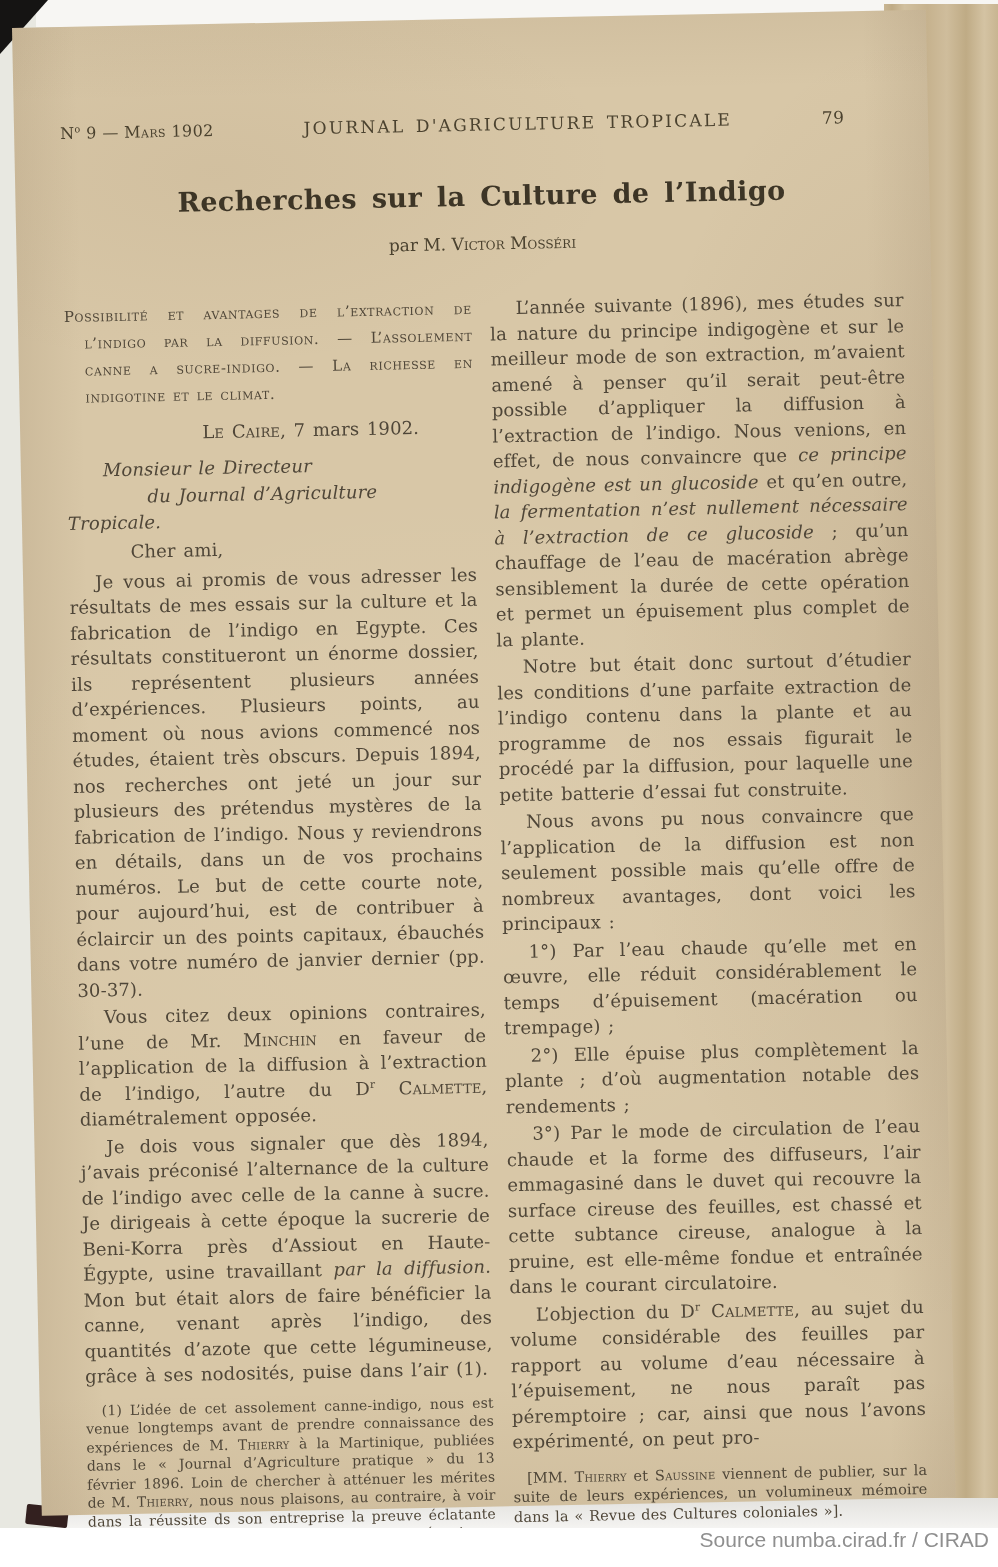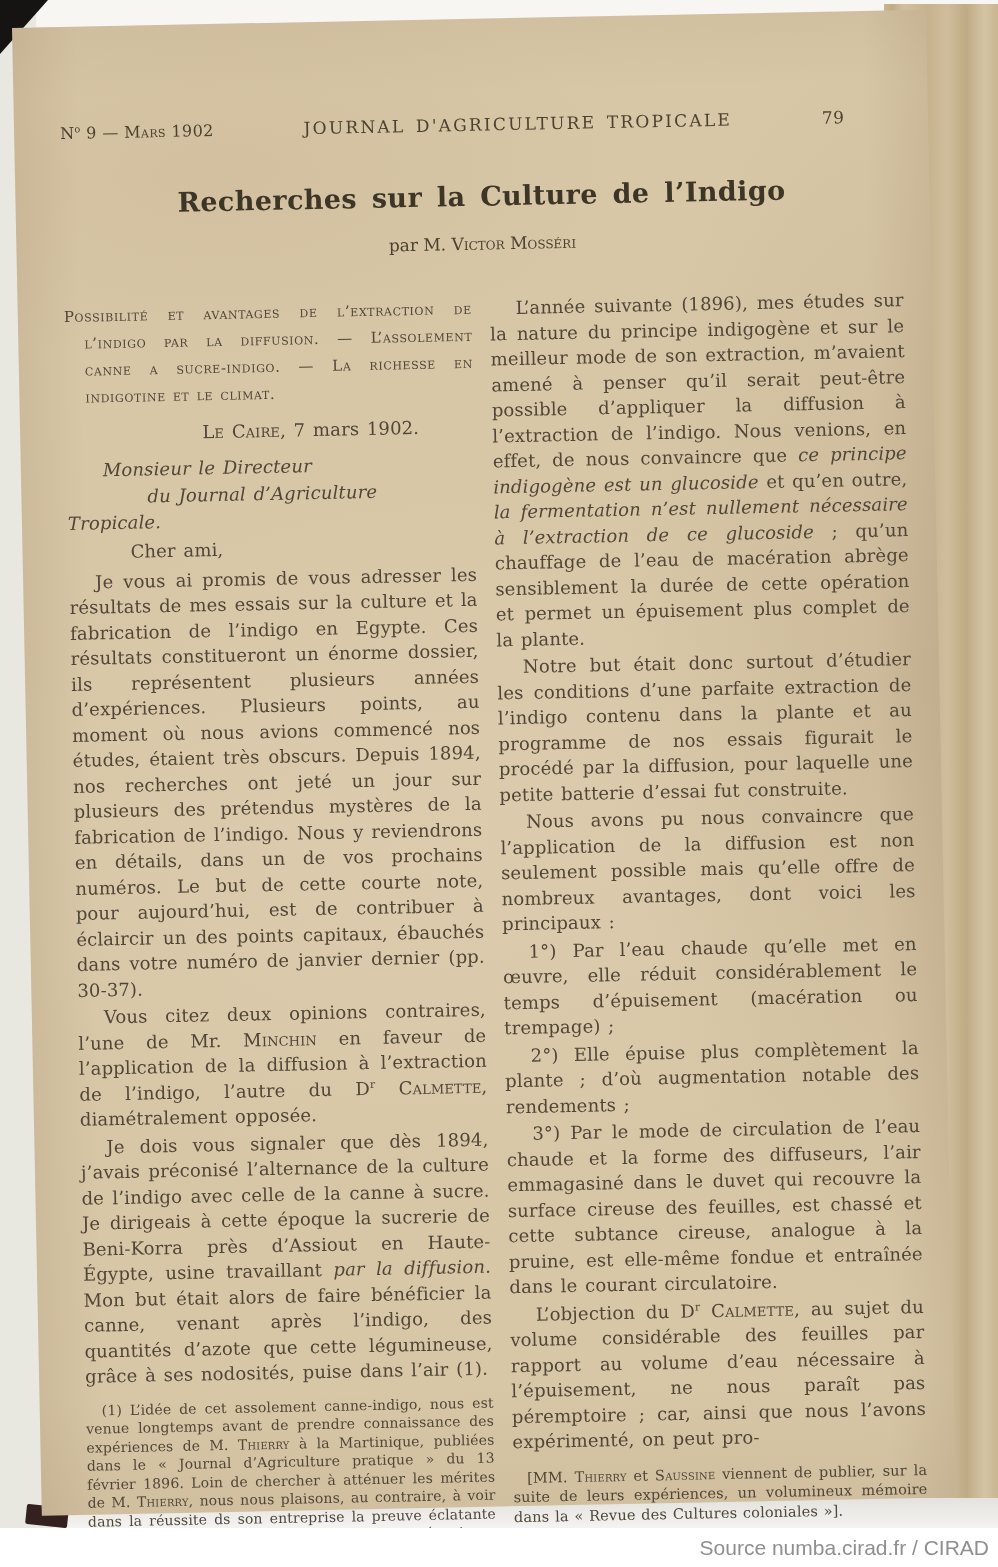--- a/index.html
+++ b/index.html
@@ -54,21 +54,21 @@
   .addressee2{font-style:italic;text-indent:80px;text-align:left;}
   .salutation{text-indent:62px;text-align:left;margin-top:4px;margin-bottom:4px;}
   .body{text-indent:26px;}
   .footnote{font-size:14px;line-height:18.5px;text-indent:16px;margin-top:12px;
       word-spacing:1px;}
   .signature{text-align:right;padding-right:62px;margin-top:4px;font-size:17px;}
   .editor-note{font-size:14.5px;line-height:19.5px;text-indent:14px;margin-top:14px;word-spacing:1px;}
   .signature-right{text-align:right;padding-right:68px;margin-top:4px;font-size:15px;}
   
   .attribution{position:absolute;left:0;top:1528px;width:998px;height:39px;background:#ffffff;
-      display:flex;align-items:center;justify-content:flex-end;box-sizing:border-box;padding-right:9px;
+      display:flex;align-items:flex-start;justify-content:flex-end;box-sizing:border-box;padding-right:9px;
       font-family:"Liberation Sans","DejaVu Sans",sans-serif;font-size:21px;color:#8f8f8f;}
 </style>
 </head>
 <body>
 
 <div class="stage">
 
   <div class="scan-bg"></div>
   <div class="top-white"></div>
   <div class="fore-edge"></div>

